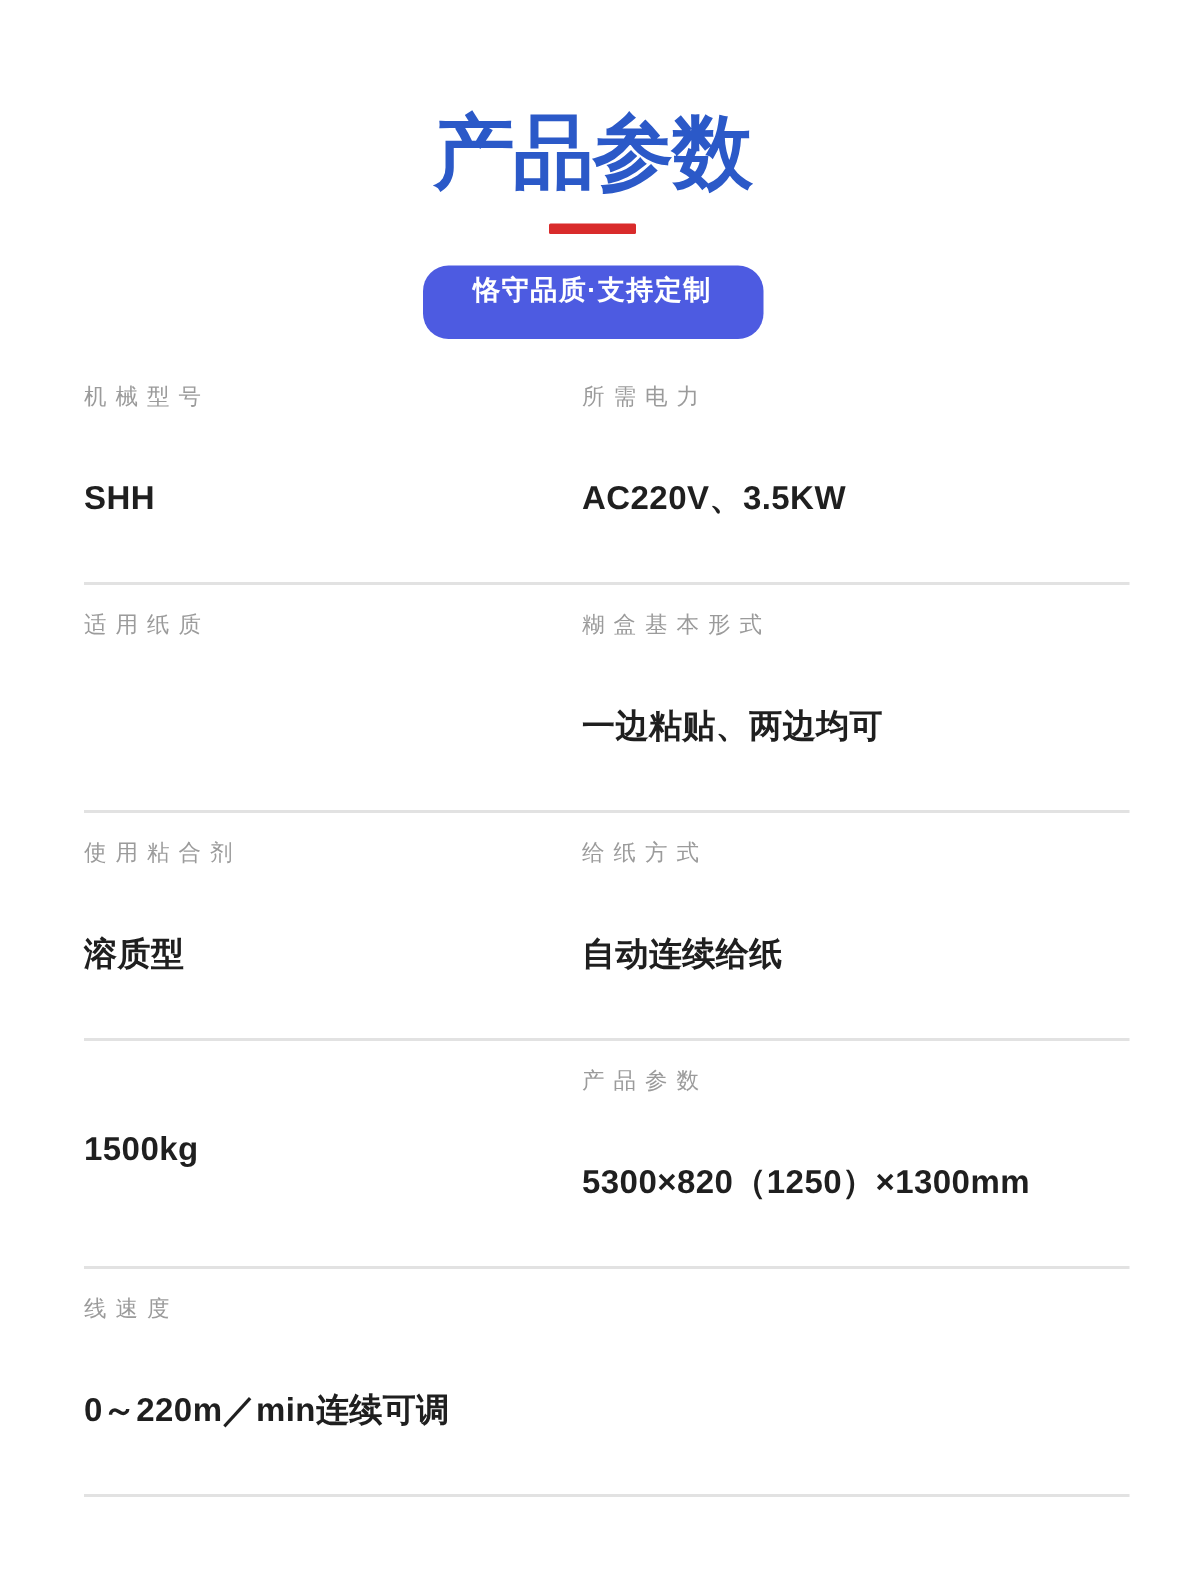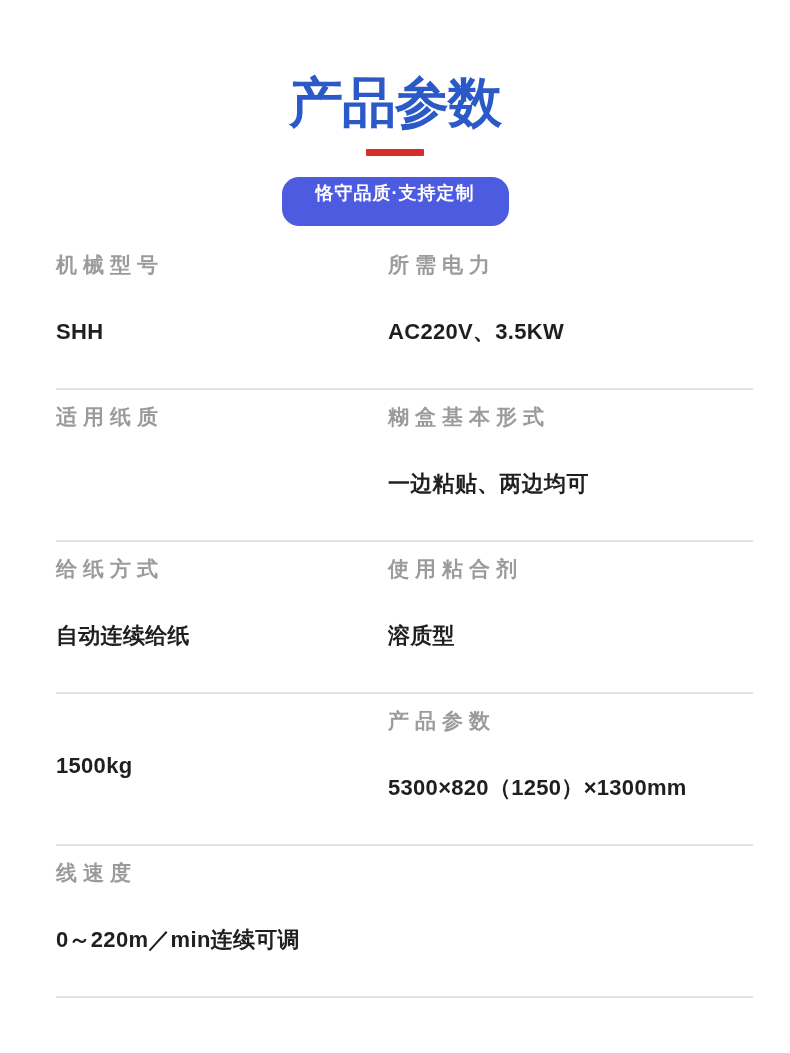--- a/index.html
+++ b/index.html
@@ -51,25 +51,24 @@
   }
   .spec-row{
     display:grid;
     grid-template-columns:332px 1fr;
     height:152px;
     padding-top:16px;
     border-bottom:2px solid var(--divider,#e2e2e2);
   }
   .spec-cell{display:flex;flex-direction:column;}
   .spec-label{
-    font-size:21px;
+    font-size:15px;
     line-height:22px;
     letter-spacing:6px;
     color:var(--label-gray,#9b9b9b);
-    font-weight:bold;
   }
   .spec-value{
     margin-top:43px;
     font-size:22px;
     line-height:26px;
     font-weight:700;
     letter-spacing:0.3px;
     color:var(--value-black,#1f1f1f);
   }
 </style>
@@ -102,26 +101,26 @@
       <div class="spec-label">适用纸质</div>
     </div>
     <div class="spec-cell">
       <div class="spec-label">糊盒基本形式</div>
       <div class="spec-value">一边粘贴、两边均可</div>
     </div>
   </div>
 
   <div class="spec-row">
     <div class="spec-cell">
+      <div class="spec-label">使用粘合剂</div>
+      <div class="spec-value">溶质型</div>
+    </div>
+    <div class="spec-cell">
       <div class="spec-label">给纸方式</div>
       <div class="spec-value">自动连续给纸</div>
-    </div>
-    <div class="spec-cell">
-      <div class="spec-label">使用粘合剂</div>
-      <div class="spec-value">溶质型</div>
     </div>
   </div>
 
   <div class="spec-row">
     <div class="spec-cell">
       <div class="spec-value">1500kg</div>
     </div>
     <div class="spec-cell">
       <div class="spec-label">产品参数</div>
       <div class="spec-value">5300×820（1250）×1300mm</div>

